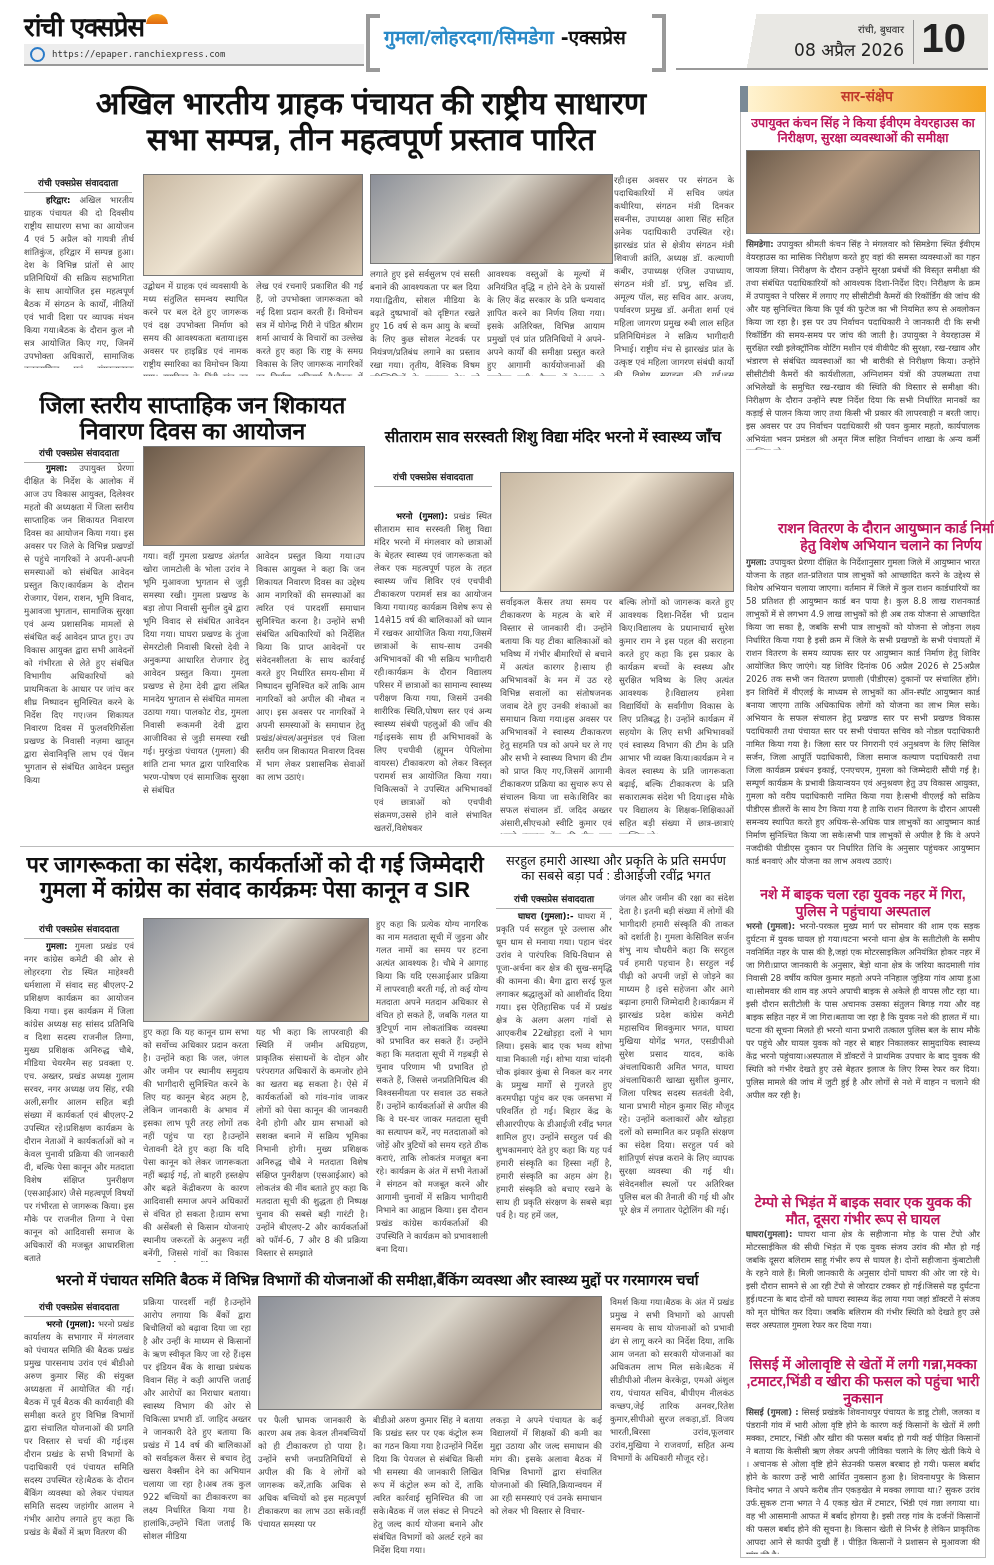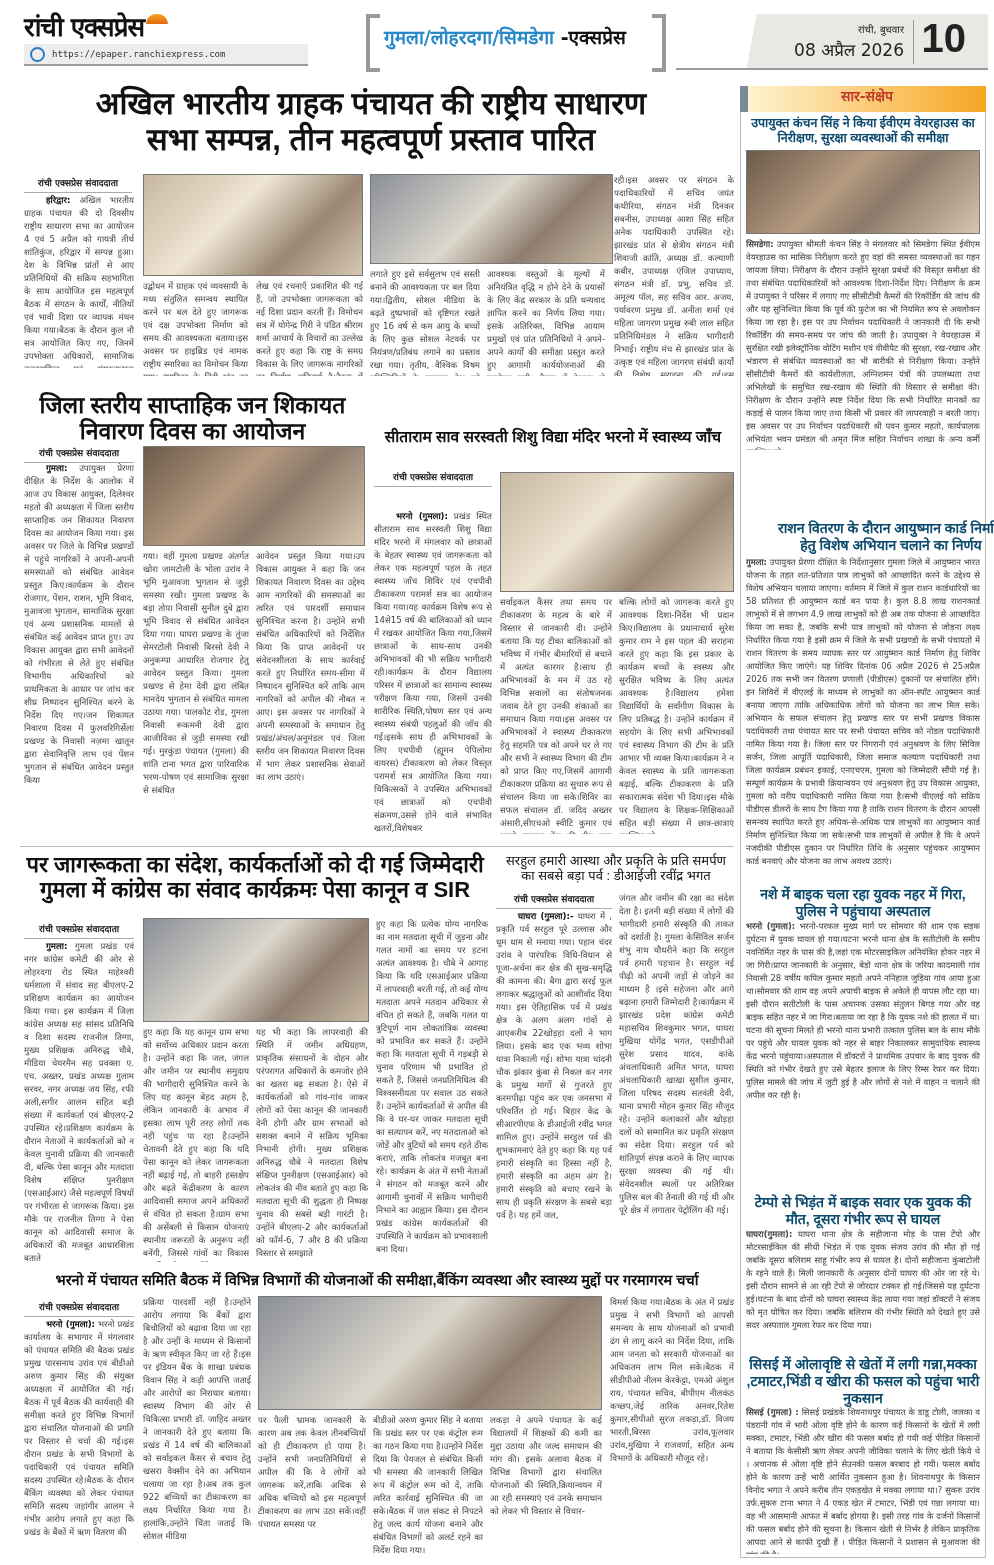--- a/index.html
+++ b/index.html
@@ -1,21 +1,21 @@
 <!DOCTYPE html>
 <html><head>
 <meta charset="utf-8">
 <style>
   * { box-sizing: border-box; margin: 0; padding: 0; }
   body { width: 994px; height: 1565px; background: #fff; font-family: "DejaVu Sans", sans-serif; color: #222; overflow: hidden; position: relative; }
   .abs { position: absolute; }
   
   .logo { left: 24px; top: 8px; font-family: "DejaVu Serif", serif; font-weight: bold; font-size: 26px; color: #111; letter-spacing: -1px; }
   .logo-sun { display:inline-block; width:22px; height:10px; border-radius: 11px 11px 0 0; background: linear-gradient(#f7a21b,#e06a10); margin: 0 2px; vertical-align: 12px; }
-  .urlbar { left: 24px; top: 44px; width: 284px; height: 22px; background: #ededed; border-bottom: 2px solid #999; font-family: "DejaVu Sans Mono", monospace; font-size: 9px; color: #333; padding: 5px 0 0 28px; }
+  .urlbar { left: 24px; top: 44px; width: 340px; height: 22px; background: #ededed; border-bottom: 2px solid #999; font-family: "DejaVu Sans Mono", monospace; font-size: 9px; color: #333; padding: 5px 0 0 28px; }
   .urlbar .globe { position:absolute; left:6px; top:3px; width:15px; height:15px; border:2px solid #2a7bc8; border-radius:50%; }
   .bracket-l { left: 366px; top: 14px; width: 14px; height: 58px; border: 4px solid #999; border-right: none; }
   .bracket-r { left: 652px; top: 14px; width: 14px; height: 58px; border: 4px solid #999; border-left: none; }
   .section { left: 384px; top: 24px; font-size: 19px; color: #2a8ac8; font-weight: bold; }
   .section .ex { color: #111; }
   .dateblk { left: 676px; top: 14px; width: 312px; height: 56px; background: linear-gradient(100deg, #fff 0 25%, #e9e8e4 25%); border-bottom: 2px solid #999; }
   .dateblk .city { position:absolute; right:84px; top:8px; font-size:10px; }
   .dateblk .date { position:absolute; right:84px; top:24px; font-size:17px; }
   .dateblk .sep { position:absolute; right:74px; top:6px; width:1px; height:44px; background:#999; }
   .dateblk .pg { position:absolute; right:22px; top:2px; font-size:40px; font-weight:bold; font-family:"Liberation Sans",sans-serif; }
@@ -24,21 +24,21 @@
   .byline { font-size: 9px; font-weight: bold; text-align: center; border-bottom: 1px solid #aaa; padding-bottom: 3px; }
   .col { font-size: 8.6px; line-height: 13px; color: #444; text-align: justify; overflow: hidden; }
   .col b { color: #111; padding-left: 22px; }
   .photo { background: linear-gradient(135deg, #6b5a4a, #b59a80 40%, #8c7a6a 60%, #d6c4ae); border: 1px solid #777; }
   .photo.b { background: linear-gradient(135deg, #8b8f98, #dcd7cc 45%, #8f7e70 70%, #c8b9a4); }
   .photo.c { background: linear-gradient(135deg, #c7b7a1, #efe5d3 40%, #9a8775 70%, #d8c8b2); }
   .rule { background: #bbb; height: 1px; }
   
   .side { left: 740px; top: 86px; width: 246px; height: 1472px; border: 1px solid #bbb; }
   .side-head { left: 740px; top: 86px; width: 246px; height: 26px; background: linear-gradient(90deg,#fff3d0, #f5a623); border-left: 8px solid #7a8a96; text-align:center; font-size:14px; color:#c0392b; font-weight:bold; padding-top:0; }
-  .sh { font-family: "Liberation Sans", sans-serif; font-weight: bold; font-size: 14px; text-align: center; color: #0c4a6e; line-height: 1.2; }
+  .sh { font-family: "Liberation Sans", sans-serif; font-weight: bold; font-size: 14px; text-align: center; color: #be185d; line-height: 1.2; }
   .scol { font-size: 8.4px; line-height: 13px; color: #444; text-align: justify; overflow: hidden; }
 </style>
 </head>
 <body>
 
 <div class="abs logo"><span>रांची एक्सप्रेस</span><span class="logo-sun"></span></div>
 <div class="abs urlbar">
   <span class="globe"></span>
   <span>https://epaper.ranchiexpress.com</span>
 </div>

